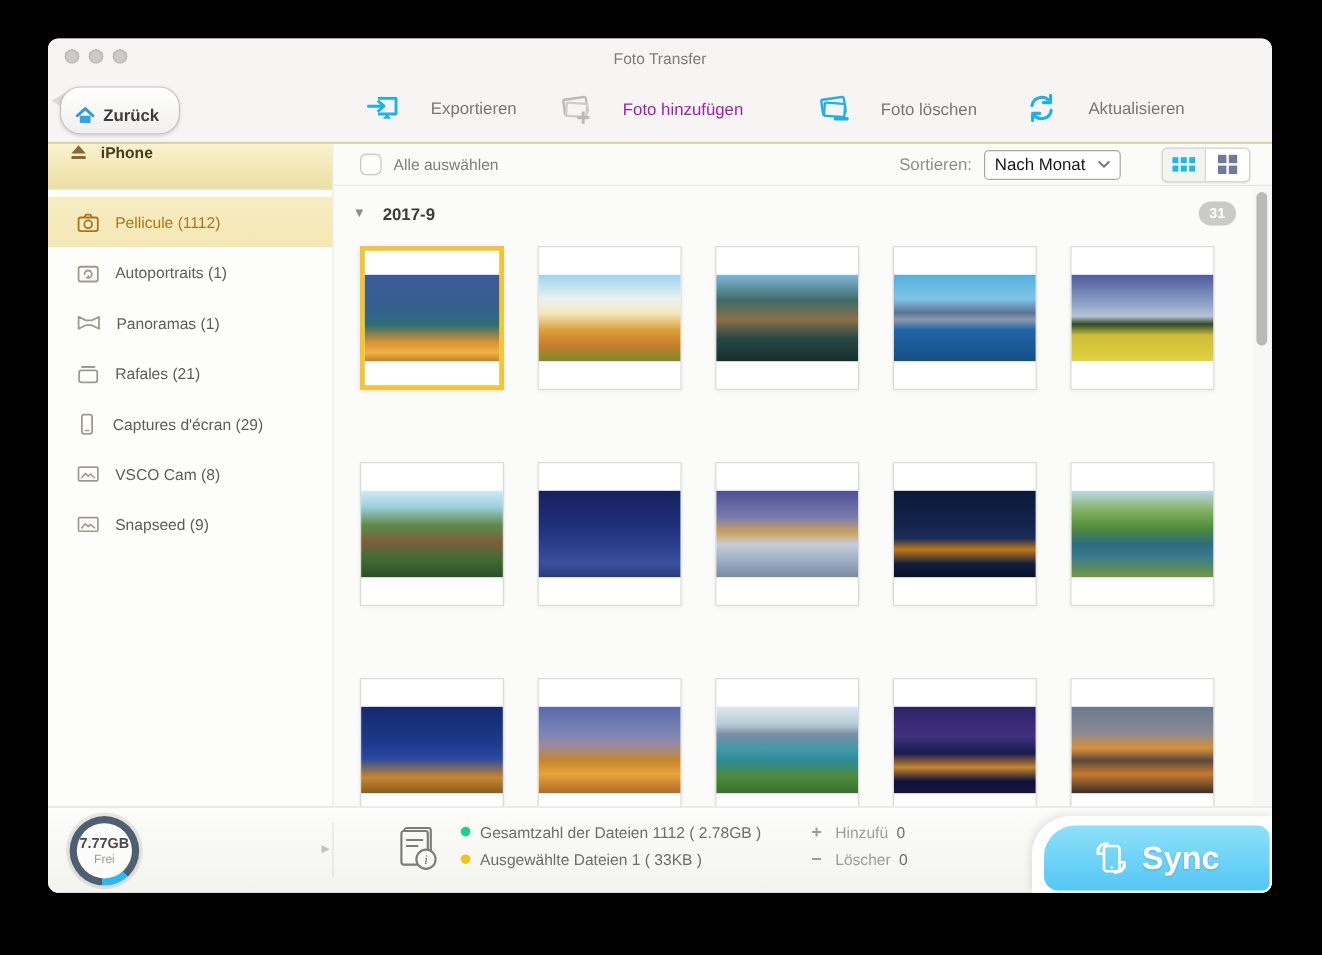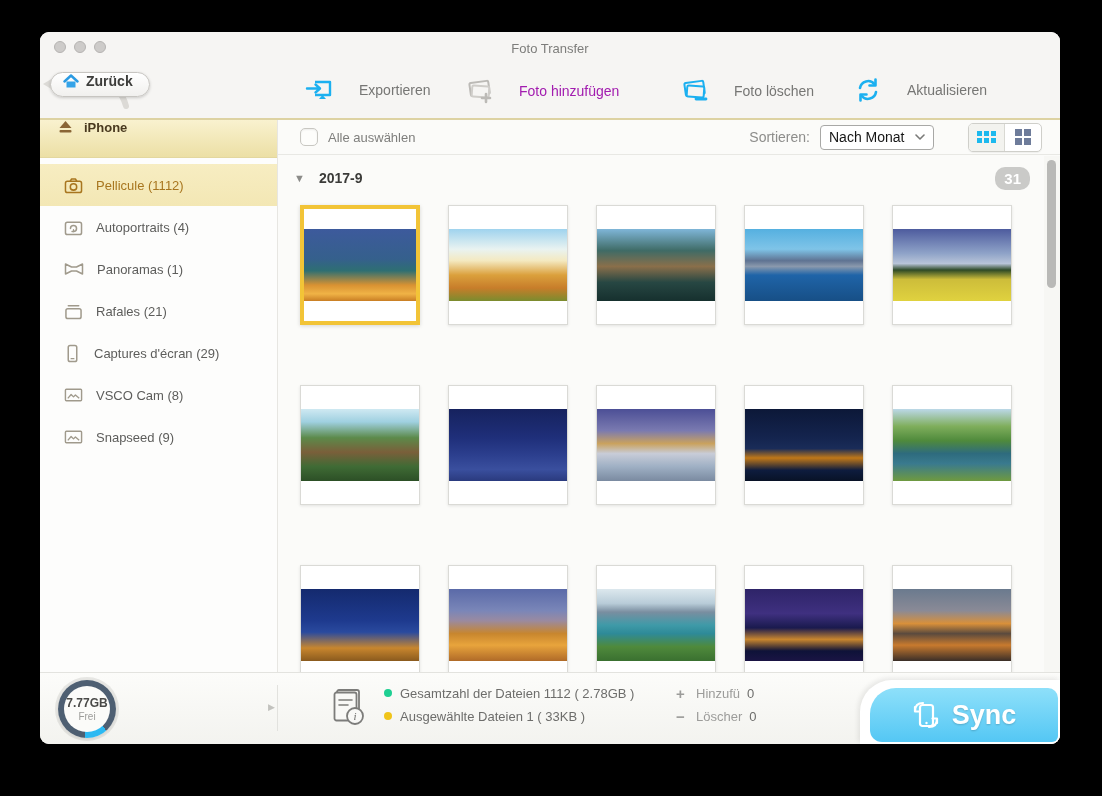--- a/index.html
+++ b/index.html
@@ -16,21 +16,21 @@
   .titlebar { height:30px; position:relative; background:#f6f5f3; }
   .lights { position:absolute; left:14px; top:9px; display:flex; gap:8px; }
   .light { width:12px; height:12px; border-radius:50%; background:#cdcbc9; border:1px solid #b5b3b1; }
   .win-title { position:absolute; left:0; right:0; top:9px; text-align:center; font-size:13px; color:#7d7d7b; }
   
   .toolbar { height:56px; position:relative; background:#f6f5f3; }
   .swoosh { position:absolute; left:0; top:-8px; }
   .back-btn {
     position:absolute; left:10px; top:10px; display:flex; align-items:center; gap:7px;
     background:linear-gradient(#ffffff,#f1f0ee); border:1px solid #c7c5c1; border-radius:17px;
-    padding:0 16px 7px 12px; font-size:14px; font-weight:bold; color:#3d3d3b;
+    padding:15px 16px 7px 12px; font-size:14px; font-weight:bold; color:#3d3d3b;
     box-shadow:0 1px 3px rgba(0,0,0,.18); cursor:pointer;
   }
   .tool-btn { position:absolute; top:16px; display:flex; align-items:center; gap:26px; font-size:14px; color:#767674; cursor:pointer;text-align:right; }
   .tool-btn.disabled { color:#a21caf; cursor:default; }
   .tb-export{ left:265px; } .tb-add{ left:425px; } .tb-del{ left:640px; } .tb-refresh{ left:815px; }
   .khaki-line { height:2px; background:#ddd2a2; }
   
   .main { display:flex; height:552px; }
   .sidebar { width:238px; background:#fdfdfc; border-right:1px solid #e7e6e2; flex:none; }
   .side-header {
@@ -58,21 +58,21 @@
   .toggle.active { background:#f3f3ef; border-right:1px solid #d9d9d3; }
   .grid-small { display:grid; grid-template-columns:repeat(3,5px); grid-auto-rows:5px; gap:2px; }
   .grid-small i { background:#1cb9ee; }
   .grid-big { display:grid; grid-template-columns:repeat(2,7px); grid-auto-rows:7px; gap:2px; }
   .grid-big i { background:#6e7c9a; }
   .scroll-gutter { position:absolute; top:36px; bottom:0; right:0; width:16px; background:#f7f7f4; border-left:1px solid #ececе8; }
   .scroll-thumb { position:absolute; top:4px; left:3px; width:9px; height:128px; border-radius:5px; background:#b9b9b7; cursor:pointer; }
   .group-row { display:flex; align-items:center; height:30px; margin-top:8px; padding:0 30px 0 16px; }
   .tri { font-size:11px; color:#8b8b89; cursor:pointer; }
   .group-title { margin-left:14px; font-size:14px; font-weight:bold; color:#3b3b39; }
-  .badge { margin-left:auto; background:#cacac8; color:#fff; font-size:15px; font-weight:bold; border-radius:10px; padding:3px 9px; }
+  .badge { margin-left:auto; background:#cacac8; color:#fff; font-size:12px; font-weight:bold; border-radius:10px; padding:3px 9px; }
   .photo-grid { display:grid; grid-template-columns:repeat(5,120px); column-gap:28px; row-gap:60px; padding:12px 0 0 22px; }
   .card {
     width:120px; height:120px; background:#fff; border:1px solid #dadad6;
     box-shadow:0 1px 3px rgba(0,0,0,.10); display:flex; align-items:center; cursor:pointer;
   }
   .card .ph { width:100%; height:72px; }
   .card.selected { border:4px solid #f2c437; box-shadow:0 1px 4px rgba(0,0,0,.15); }
   
   .footer { height:72px; background:linear-gradient(#fcfcfa,#f3f3ef); border-top:1px solid #e3e3df; position:relative; }
   .ring { position:absolute; left:18px; top:7px; width:58px; height:58px; border-radius:50%;
@@ -191,21 +191,21 @@
           </svg>
           <span>Pellicule (1112)</span>
         </div>
 
         <div class="side-item">
           <svg width="19" height="17" viewBox="0 0 20 18">
             <rect x="1.5" y="3.5" width="17" height="13" rx="2" stroke="#a09a8c" stroke-width="1.6" fill="none"></rect>
             <path d="M6.8 10 a3.2 3.2 0 1 1 3.2 3.2" stroke="#a09a8c" stroke-width="1.6" fill="none" stroke-linecap="round"></path>
             <path d="M8.4 13.2 L10.2 13.2 L10 11.4" stroke="#a09a8c" stroke-width="1.4" fill="none" stroke-linecap="round" stroke-linejoin="round"></path>
           </svg>
-          <span>Autoportraits (4)</span>
+          <span>Autoportraits (1)</span>
         </div>
 
         <div class="side-item">
           <svg width="20" height="16" viewBox="0 0 20 16">
             <path d="M1.5 3 L7.5 6 H12.5 L18.5 3 V13 L12.5 10 H7.5 L1.5 13 Z" stroke="#a09a8c" stroke-width="1.5" fill="none" stroke-linejoin="round"></path>
           </svg>
           <span>Panoramas (1)</span>
         </div>
 
         <div class="side-item">

